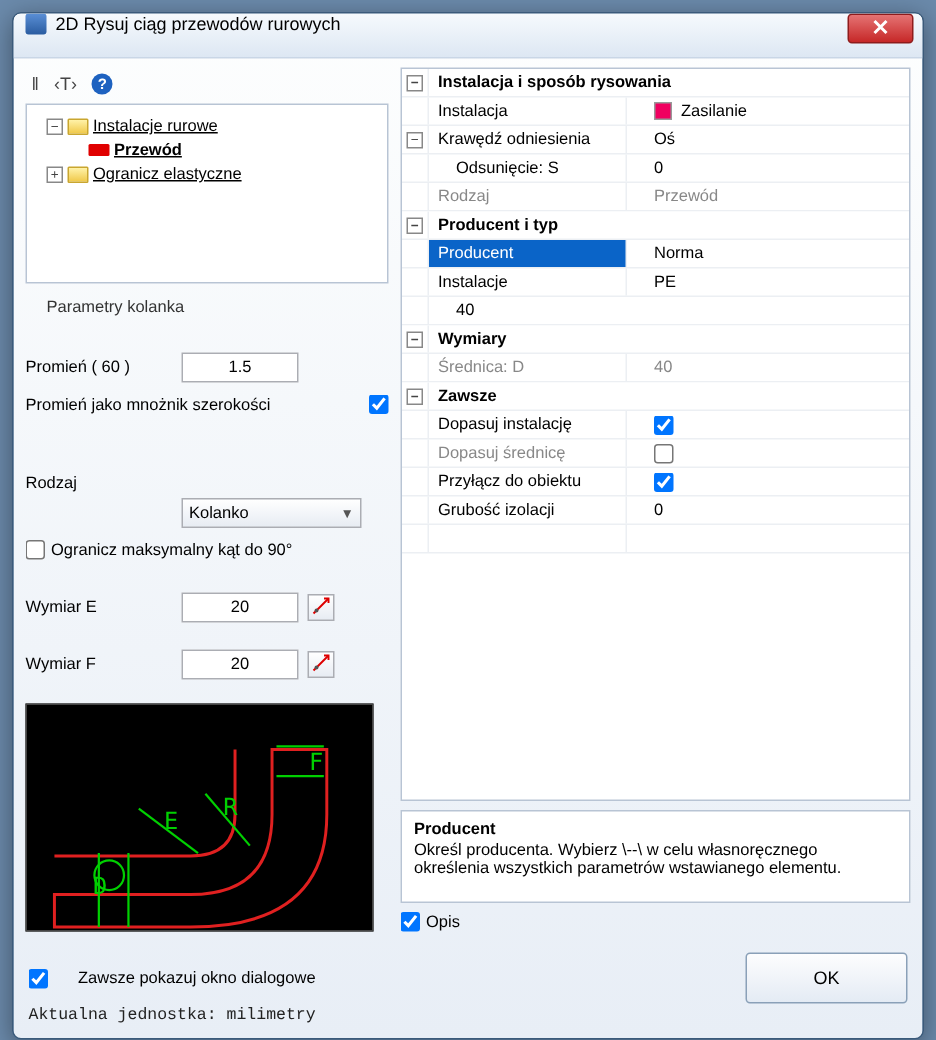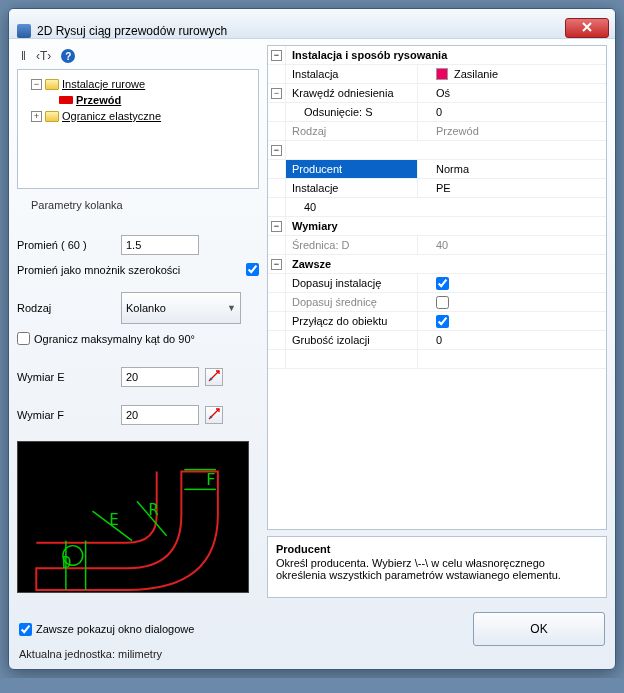--- a/index.html
+++ b/index.html
@@ -6,21 +6,21 @@
   body { font-family: "Segoe UI", Tahoma, sans-serif; font-size: 11px; background: #6b8aab; padding: 8px; color: #000; }
   .dialog {
     width: 608px;
     background: linear-gradient(#fdfefe, #e8eef6);
     border: 1px solid #3b5a7a;
     border-radius: 6px;
     box-shadow: 0 4px 18px rgba(0,0,0,0.4);
     overflow: hidden;
   }
   .titlebar {
-    display: flex; align-items: flex-end; justify-content: space-between;
+    display: flex; align-items: flex-start; justify-content: space-between;
     height: 30px; padding: 0 0 0 8px;
     background: linear-gradient(#f6fafd, #dde7f3);
     border-bottom: 1px solid #c9d6e6;
   }
   .titlebar .title { display: flex; align-items: center; gap: 6px; font-size: 12px; }
   .titlebar .app-icon { width: 14px; height: 14px; background: linear-gradient(#5a8fd6,#2a5ca0); border-radius: 2px; }
   .close-btn {
     width: 44px; height: 20px; margin-right: 6px;
     background: linear-gradient(#e57373,#c62828);
     border: 1px solid #8e1c1c; border-radius: 3px;
@@ -60,23 +60,23 @@
   .tree-label.bold { font-weight: bold; }
 
   .section-title { margin: 10px 0 6px 14px; color: #333; }
 
   .form-row { display: flex; align-items: center; margin: 4px 0; }
   .form-label { width: 104px; }
   .txt {
     border: 1px solid #abadb3; background: #fff; height: 20px;
     padding: 0 4px; font-family: inherit; font-size: 11px;
   }
-  .txt.w78 { width: 78px; }
+  .txt.w78 { width: 78px; text-align: center; }
   .check-right { margin-left: auto; }
-  .dd { height: 32px; border: 1px solid #abadb3; background: linear-gradient(#fff,#e7ecf3); width: 120px; padding: 0 4px; display: flex; align-items: center; justify-content: space-between; }
+  .dd { height: 20px; border: 1px solid #abadb3; background: linear-gradient(#fff,#e7ecf3); width: 120px; padding: 0 4px; display: flex; align-items: center; justify-content: space-between; margin-top: 40px; }
   .dd .arrow { font-size: 9px; color: #555; }
   .pick-btn {
     width: 18px; height: 18px; border: 1px solid #abadb3; background: linear-gradient(#fff,#e7ecf3);
     margin-left: 6px; display: flex; align-items: center; justify-content: center;
   }
   .pick-btn svg { width: 12px; height: 12px; }
 
   .preview {
     margin-top: 12px; width: 232px; height: 152px;
     background: #000; border: 1px solid #444;
@@ -117,23 +117,23 @@
 
   .desc-box {
     border: 1px solid #b8c4d4; background: #fff; margin-top: 6px;
     padding: 6px 8px; height: 62px;
   }
   .desc-box .dt { font-weight: bold; margin-bottom: 2px; }
 
   .opis-row { display: flex; align-items: center; gap: 4px; margin-top: 6px; }
 
   .bottom-row { display: flex; align-items: center; justify-content: space-between; padding: 6px 10px 2px 10px; }
-  .unit-row { padding: 0 10px 9px 10px; color: #222; }
+  .unit-row { padding: 0 10px 9px 10px; color: #222; font-family: Liberation Mono, monospace; }
   .btn-ok {
-    width: 132px; height: 34px;
+    width: 108px; height: 34px;
     background: linear-gradient(#fdfdfe,#e4ebf4);
     border: 1px solid #8aa0b8; border-radius: 3px;
     font-family: inherit; font-size: 12px;
   }
   input[type=checkbox]{ width:13px; height:13px; }
 </style>
 </head>
 <body>
 
 <div class="dialog">
@@ -299,20 +299,21 @@
         <div class="pg-row pg-disabled">
           <div class="pg-gutter"></div>
           <div class="pg-cell-label">Rodzaj</div>
           <div class="pg-cell-value">Przewód</div>
         </div>
 
         <div class="pg-row pg-header">
           <div class="pg-gutter">
               <span class="pg-collapse">−</span>
             </div>
+          <div class="pg-cell-label">Producent i typ</div>
         </div>
         <div class="pg-row pg-selected">
           <div class="pg-gutter"></div>
           <div class="pg-cell-label">Producent</div>
           <div class="pg-cell-value">Norma</div>
         </div>
         <div class="pg-row">
           <div class="pg-gutter"></div>
           <div class="pg-cell-label">Instalacje</div>
           <div class="pg-cell-value">PE</div>
@@ -372,25 +373,29 @@
           <div class="pg-cell-value"></div>
         </div>
         <div style="height:160px"></div>
       </div>
 
       <div class="desc-box">
         <div class="dt">Producent</div>
         <div>Określ producenta. Wybierz \--\ w celu własnoręcznego określenia wszystkich parametrów wstawianego elementu.</div>
       </div>
 
+      <div class="opis-row">
+        <input type="checkbox" checked="" style="">
+        <span>Opis</span>
+      </div>
     </div>
   </div>
 
   <div class="bottom-row">
-    <label style="display:flex;align-items:center;gap:4px">
+    <label style="display:flex;align-items:center;gap:20px">
       <input type="checkbox" checked="" style="">
       <span>Zawsze pokazuj okno dialogowe</span>
     </label>
     <button class="btn-ok">OK</button>
   </div>
   <div class="unit-row">Aktualna jednostka: milimetry</div>
 
 </div>
 
 </body></html>

